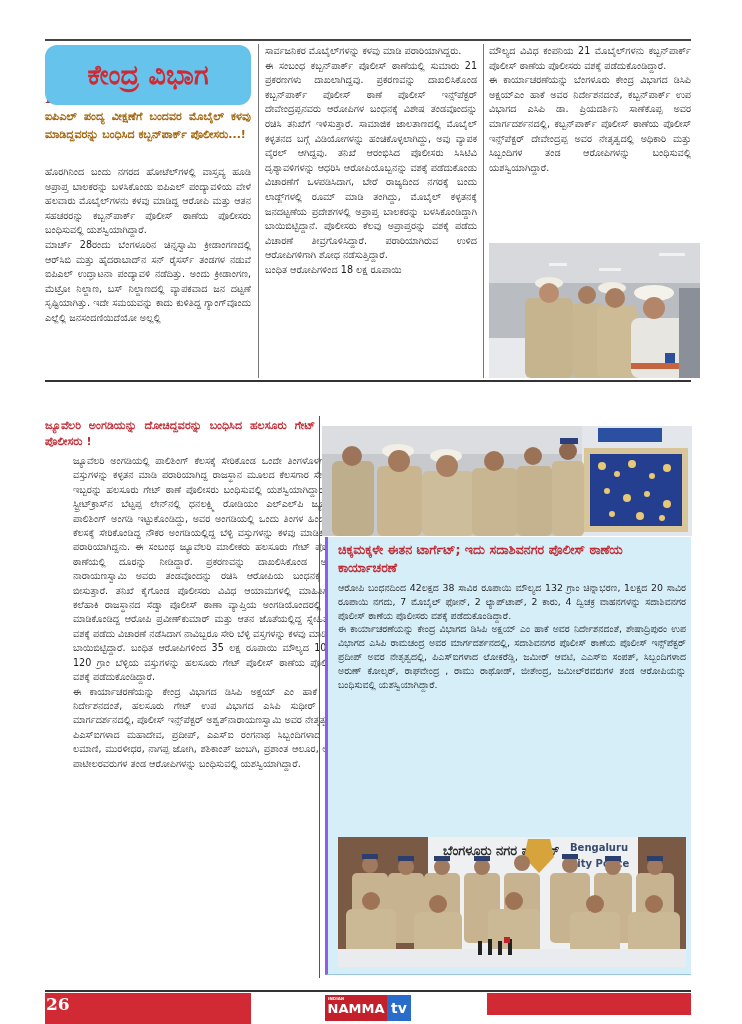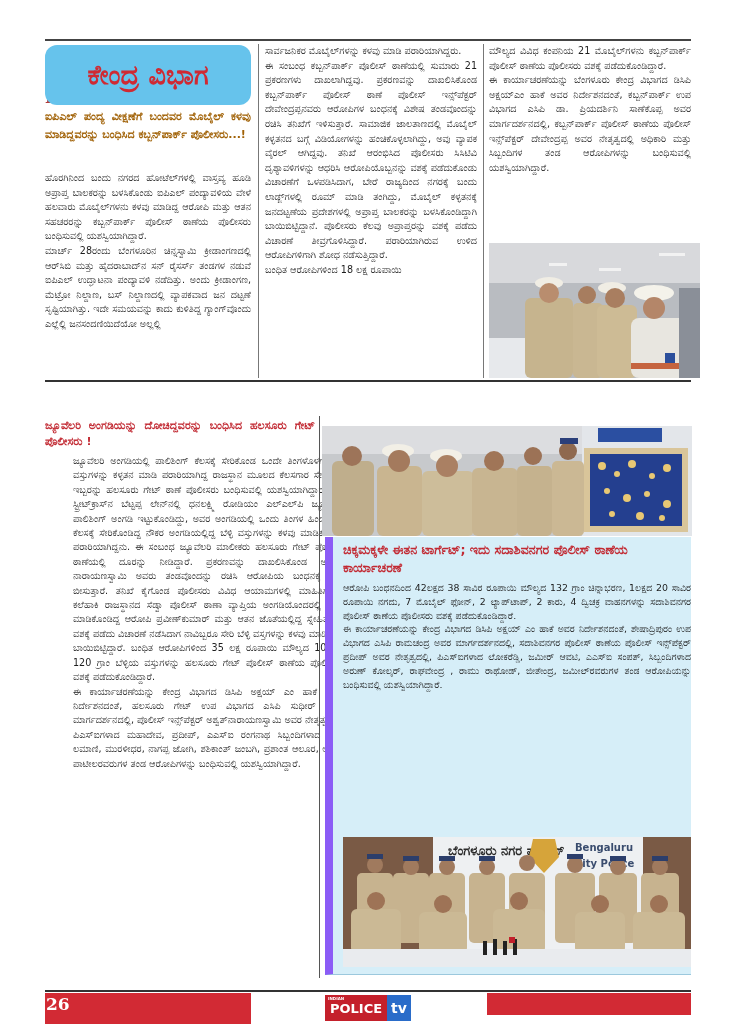--- a/index.html
+++ b/index.html
@@ -25,21 +25,21 @@
   .red-head-sm { position: absolute; font-size: 11px; line-height: 16px; font-weight: bold; color: #c22a33; text-align: justify; }
 
   .vline { position: absolute; width: 1px; background: #777; }
   .hrule { position: absolute; height: 2px; background: #333; }
 
   .photo { position: absolute; overflow: hidden; background: #cfcfcf; }
   .photo svg { width: 100%; height: 100%; display: block; }
 
   .blue-box {
     position: absolute; left: 325px; top: 537px; width: 366px; height: 438px;
-    background: #d6eef8; border-left: 8px solid #8b5cf6; border-bottom: 1px solid #9bc8dd;
+    background: #d6eef8; border-left: 3px solid #8b5cf6; border-bottom: 1px solid #9bc8dd;
   }
   .blue-box .bx-head { position: absolute; left: 10px; top: 4px; width: 348px; font-size: 12.6px; line-height: 18px; font-weight: bold; color: #c22a33; }
   .blue-box .bx-text { position: absolute; left: 10px; top: 44px; width: 348px; font-size: 9.4px; line-height: 13.8px; text-align: justify; color: #1d1d1d; }
 
   .footer-rule { position: absolute; left: 45px; top: 990px; width: 646px; height: 2px; background: #333; }
   .page-num-bar {
     position: absolute; left: 45px; top: 993px; width: 206px; height: 36px; background: #d22a34;
     color: #fff; font-family: "DejaVu Serif", serif; font-size: 17px; font-weight: bold; line-height: 22px; padding-left: 1px;
   }
   .footer-bar-right { position: absolute; left: 487px; top: 993px; width: 204px; height: 22px; background: #d22a34; }
@@ -59,21 +59,21 @@
 
 <div class="masthead">NAMMA HOYSALA</div>
 <div class="top-rule"></div>
 
 <div class="section-banner">
   <span>ಕೇಂದ್ರ ವಿಭಾಗ</span>
 </div>
 
 <div class="red-head" style="left:45px; top:108px; width:206px;">ಐಪಿಎಲ್ ಪಂದ್ಯ ವೀಕ್ಷಣೆಗೆ ಬಂದವರ ಮೊಬೈಲ್ ಕಳವು ಮಾಡಿದ್ದವರನ್ನು ಬಂಧಿಸಿದ ಕಬ್ಬನ್‌ಪಾರ್ಕ್ ಪೊಲೀಸರು...!</div>
 
-<div class="col-text" style="left:45px; top:171px; width:206px; height:212px; overflow:hidden;">
+<div class="col-text" style="left:45px; top:165px; width:206px; height:212px; overflow:hidden;">
   <p>ಹೊರಗಿನಿಂದ ಬಂದು ನಗರದ ಹೋಟೆಲ್‌ಗಳಲ್ಲಿ ವಾಸ್ತವ್ಯ ಹೂಡಿ ಅಪ್ರಾಪ್ತ ಬಾಲಕರನ್ನು ಬಳಸಿಕೊಂಡು ಐಪಿಎಲ್ ಪಂದ್ಯಾವಳಿಯ ವೇಳೆ ಹಲವಾರು ಮೊಬೈಲ್‌ಗಳನು ಕಳವು ಮಾಡಿದ್ದ ಆರೋಪಿ ಮತ್ತು ಆತನ ಸಹಚರರನ್ನು ಕಬ್ಬನ್‌ಪಾರ್ಕ್ ಪೊಲೀಸ್ ಠಾಣೆಯ ಪೊಲೀಸರು ಬಂಧಿಸುವಲ್ಲಿ ಯಶಸ್ವಿಯಾಗಿದ್ದಾರೆ.</p>
   <p>ಮಾರ್ಚ್ 28ರಂದು ಬೆಂಗಳೂರಿನ ಚಿನ್ನಸ್ವಾಮಿ ಕ್ರೀಡಾಂಗಣದಲ್ಲಿ ಆರ್‌ಸಿಬಿ ಮತ್ತು ಹೈದರಾಬಾದ್‌ನ ಸನ್ ರೈಸರ್ಸ್ ತಂಡಗಳ ನಡುವೆ ಐಪಿಎಲ್ ಉದ್ಘಾಟನಾ ಪಂದ್ಯಾವಳಿ ನಡೆದಿತ್ತು. ಅಂದು ಕ್ರೀಡಾಂಗಣ, ಮೆಟ್ರೋ ನಿಲ್ದಾಣ, ಬಸ್ ನಿಲ್ದಾಣದಲ್ಲಿ ವ್ಯಾಪಕವಾದ ಜನ ದಟ್ಟಣೆ ಸೃಷ್ಟಿಯಾಗಿತ್ತು. ಇದೇ ಸಮಯವನ್ನು ಕಾದು ಕುಳಿತಿದ್ದ ಗ್ಯಾಂಗ್‌ವೊಂದು ಎಲ್ಲೆಲ್ಲಿ ಜನಸಂದಣಿಯಿದೆಯೋ ಅಲ್ಲಲ್ಲಿ</p>
 </div>
 
 <div class="vline" style="left:258px; top:44px; height:334px;"></div>
 
 <div class="col-text" style="left:265px; top:44px; width:212px; height:334px; overflow:hidden;">
   <p>ಸಾರ್ವಜನಿಕರ ಮೊಬೈಲ್‌ಗಳನ್ನು ಕಳವು ಮಾಡಿ ಪರಾರಿಯಾಗಿದ್ದರು.</p>
   <p>ಈ ಸಂಬಂಧ ಕಬ್ಬನ್‌ಪಾರ್ಕ್ ಪೊಲೀಸ್ ಠಾಣೆಯಲ್ಲಿ ಸುಮಾರು 21 ಪ್ರಕರಣಗಳು ದಾಖಲಾಗಿದ್ದವು. ಪ್ರಕರಣವನ್ನು ದಾಖಲಿಸಿಕೊಂಡ ಕಬ್ಬನ್‌ಪಾರ್ಕ್ ಪೊಲೀಸ್ ಠಾಣೆ ಪೊಲೀಸ್ ಇನ್ಸ್‌ಪೆಕ್ಟರ್ ದೇವೇಂದ್ರಪ್ಪನವರು ಆರೋಪಿಗಳ ಬಂಧನಕ್ಕೆ ವಿಶೇಷ ತಂಡವೊಂದನ್ನು ರಚಿಸಿ ತನಿಖೆಗೆ ಇಳಿಸುತ್ತಾರೆ. ಸಾಮಾಜಿಕ ಜಾಲತಾಣದಲ್ಲಿ ಮೊಬೈಲ್ ಕಳ್ಳತನದ ಬಗ್ಗೆ ವಿಡಿಯೋಗಳನ್ನು ಹಂಚಿಕೊಳ್ಳಲಾಗಿದ್ದು, ಅವು ವ್ಯಾಪಕ ವೈರಲ್ ಆಗಿದ್ದವು. ತನಿಖೆ ಆರಂಭಿಸಿದ ಪೊಲೀಸರು ಸಿಸಿಟಿವಿ ದೃಶ್ಯಾವಳಿಗಳನ್ನು ಆಧರಿಸಿ ಆರೋಪಿಯೊಬ್ಬನನ್ನು ವಶಕ್ಕೆ ಪಡೆದುಕೊಂಡು ವಿಚಾರಣೆಗೆ ಒಳಪಡಿಸಿದಾಗ, ಬೇರೆ ರಾಜ್ಯದಿಂದ ನಗರಕ್ಕೆ ಬಂದು ಲಾಡ್ಜ್‌ಗಳಲ್ಲಿ ರೂಮ್ ಮಾಡಿ ತಂಗಿದ್ದು, ಮೊಬೈಲ್ ಕಳ್ಳತನಕ್ಕೆ ಜನದಟ್ಟಣೆಯ ಪ್ರದೇಶಗಳಲ್ಲಿ ಅಪ್ರಾಪ್ತ ಬಾಲಕರನ್ನು ಬಳಸಿಕೊಂಡಿದ್ದಾಗಿ ಬಾಯಿಬಿಟ್ಟಿದ್ದಾನೆ. ಪೊಲೀಸರು ಕೆಲವು ಅಪ್ರಾಪ್ತರನ್ನು ವಶಕ್ಕೆ ಪಡೆದು ವಿಚಾರಣೆ ತೀವ್ರಗೊಳಿಸಿದ್ದಾರೆ. ಪರಾರಿಯಾಗಿರುವ ಉಳಿದ ಆರೋಪಿಗಳಿಗಾಗಿ ಶೋಧ ನಡೆಸುತ್ತಿದ್ದಾರೆ.</p>
   <p>ಬಂಧಿತ ಆರೋಪಿಗಳಿಂದ 18 ಲಕ್ಷ ರೂಪಾಯಿ</p>
@@ -230,19 +230,19 @@
       <rect x="166" y="100" width="6" height="6" fill="#c2202b"></rect>
     </svg>
   </div>
 </div>
 
 <div class="footer-rule"></div>
 <div class="page-num-bar">26</div>
 <div class="logo">
   <div class="logo-police">
     <span class="indian">INDIAN</span>
-    <span>POLICE</span>
+    <span>NAMMA</span>
   </div>
   <div class="logo-tv">
     <span>tv</span>
   </div>
 </div>
 <div class="footer-bar-right"></div>
 
 </body></html>

